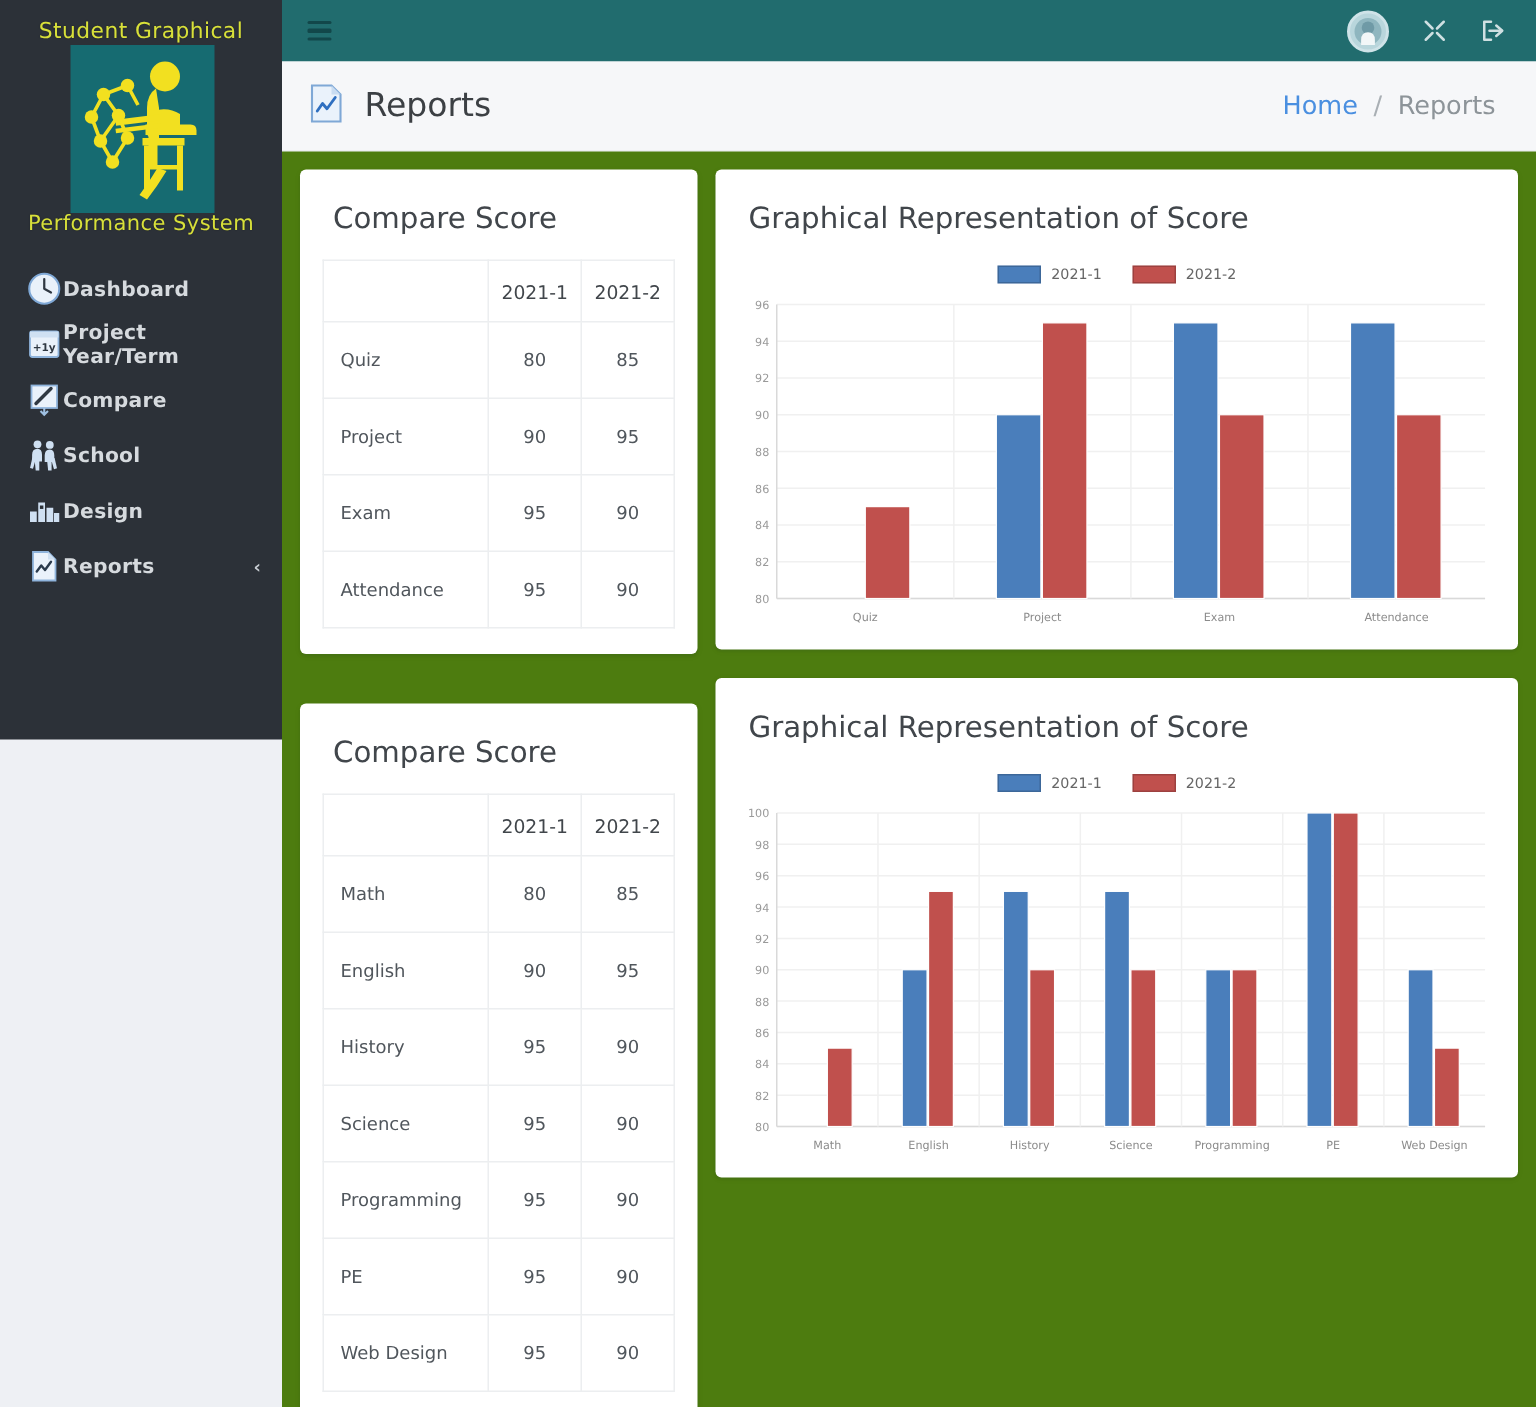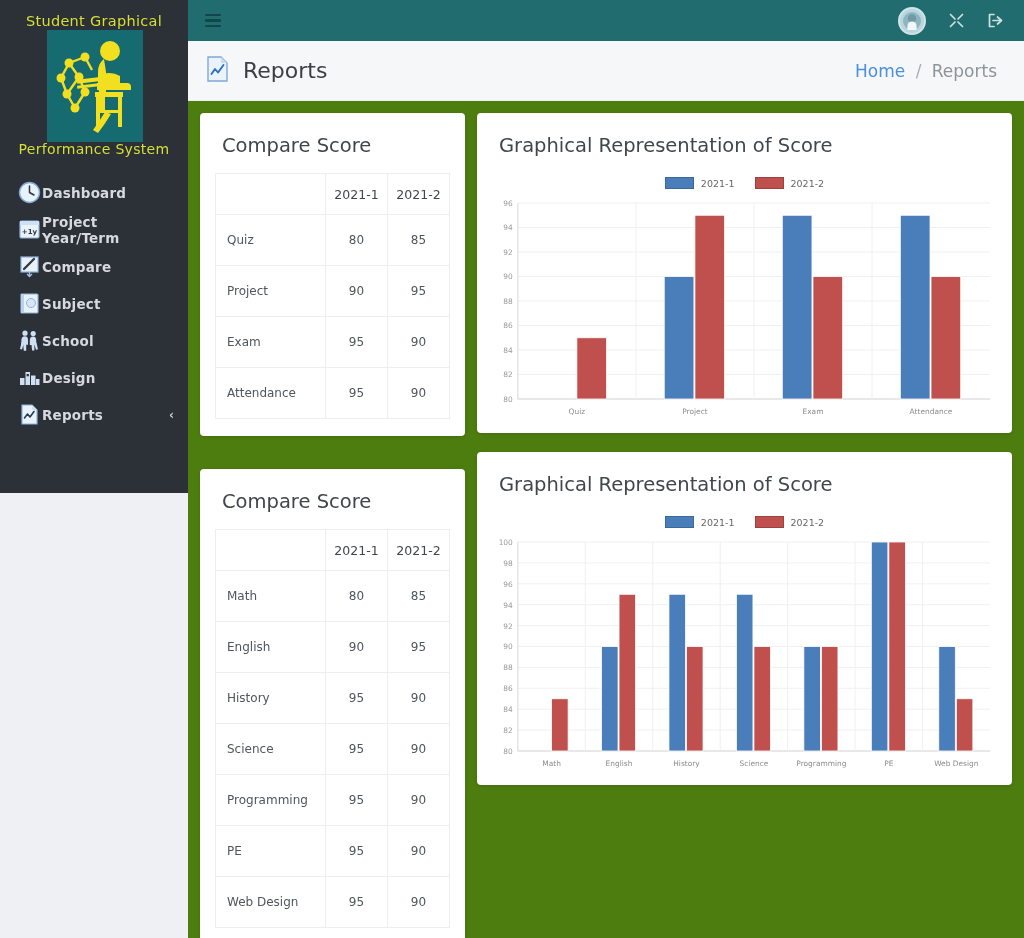--- a/index.html
+++ b/index.html
@@ -217,30 +217,20 @@
         <span class="nav-icon">
           <svg width="23" height="23" viewBox="0 0 23 23">
             <rect x="3" y="2" width="17" height="15" fill="#e9f1fa" stroke="#8fb4dc" stroke-width="1.2"></rect>
             <path d="M6 14 L16 4" stroke="#2f3842" stroke-width="2.3" stroke-linecap="round"></path>
             <path d="M11.5 17 L11.5 21 M9 19 L11.5 21.5 L14 19" stroke="#9fc0e2" stroke-width="1.4" fill="none"></path>
           </svg>
         </span>
         <span class="nav-label">Compare</span>
       </div>
 
-      <div class="nav-item">
-        <span class="nav-icon">
-          <svg width="23" height="23" viewBox="0 0 23 23">
-            <rect x="3" y="2" width="17" height="19" rx="1" fill="#e9f1fa" stroke="#8fb4dc" stroke-width="1.2"></rect>
-            <rect x="3" y="2" width="3" height="19" fill="#b9d2ec"></rect>
-            <circle cx="13" cy="11" r="4.5" fill="#d6e6f6" stroke="#8fb4dc" stroke-width="1"></circle>
-          </svg>
-        </span>
-        <span class="nav-label">Subject</span>
-      </div>
 
       <div class="nav-item">
         <span class="nav-icon">
           <svg width="23" height="23" viewBox="0 0 23 23" fill="#cfe0f2">
             <circle cx="7" cy="4.2" r="2.6"></circle>
             <path d="M7 7.2 q-3.6 0 -3.6 4 l0 4.5 1.8 0 0.6 6 2.4 0 0 -6 1.8 0 0 -4.5 q0 -4 -3 -4 z"></path>
             <path d="M3.6 13 l-1.6 7 2 0.5 2 -7z"></path>
             <circle cx="15.2" cy="4.6" r="2.6"></circle>
             <path d="M15.2 7.6 q-3.4 0 -3.4 4 l0 4.4 1.7 0 0.6 5.6 2.3 0 0 -5.6 1.8 0 0 -4.4 q0 -4 -3 -4z"></path>
             <path d="M18.4 13.4 l1.6 6.8 -2 0.6 -2 -6.8z"></path>

